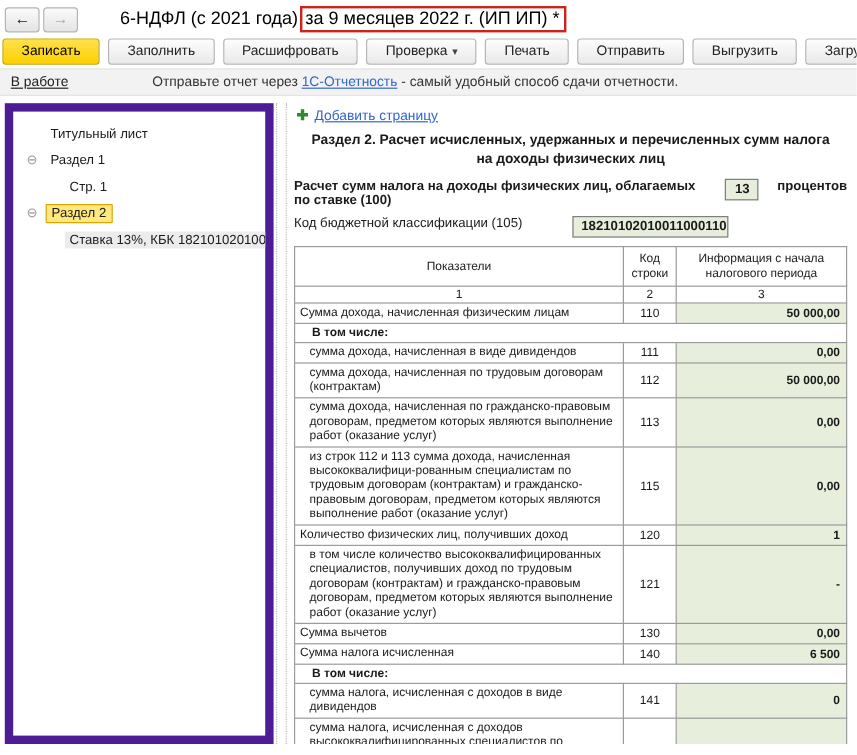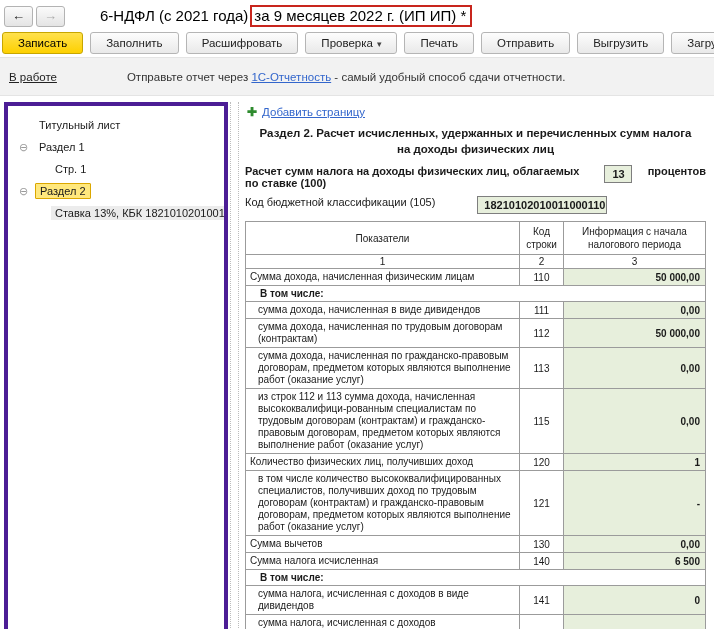--- a/index.html
+++ b/index.html
@@ -26,32 +26,32 @@
   .btn {
     background: linear-gradient(#fdfdfd, #e9e9e9);
     border: 1px solid #b5b5b5; border-radius: 3px;
     padding: 4px 15px; font-size: 11.5px; color: #222; cursor: pointer; flex: 0 0 auto;
   }
   .btn-save { background: linear-gradient(#ffe14d, #fdd000); border-color: #c7a600; color: #000; }
   .btn .caret { font-size: 9px; margin-left: 4px; color: #444; }
 
   
   .statusbar {
-    display: flex; align-items: center; height: 39px; margin-top: 1px;
+    display: flex; align-items: center; height: 23px; margin-top: 1px;
     background: #f2f2f2; border-top: 1px solid #e4e4e4; border-bottom: 1px solid #e4e4e4;
     padding: 0 9px; font-size: 11.5px;
   }
   .status-state { text-decoration: underline; color: #222; margin-right: 70px; cursor: pointer; }
   .status-msg { color: #333; }
   a.link { color: #3366cc; text-decoration: underline; cursor: pointer; }
 
   
   .main { display: flex; align-items: stretch; height: 534px; margin: 6px 4px 0 4px; }
   .sidebar {
-    width: 224px; flex: 0 0 224px; border: 4px solid #4c1d95;
+    width: 224px; flex: 0 0 224px; border: 7px solid #4c1d95;
     padding-top: 8px; font-size: 11px; background: #fff; overflow: hidden;
   }
   .tree-row { display: flex; align-items: center; height: 22px; cursor: pointer; white-space: nowrap; }
   .expander { width: 11px; margin-left: 11px; margin-right: 5px; color: #9a9a9a; font-size: 11px; line-height: 11px; }
   .tree-pad-0 { padding-left: 0; }
   .tree-pad-1 { padding-left: 27px; }
   .tree-pad-2 { padding-left: 43px; }
   .tree-label { padding: 1px 4px; }
   .tree-label.hl-yellow { background: #ffe87d; border: 1px solid #dba700; border-radius: 1px; }
   .tree-label.selected { background: #ececec; }

